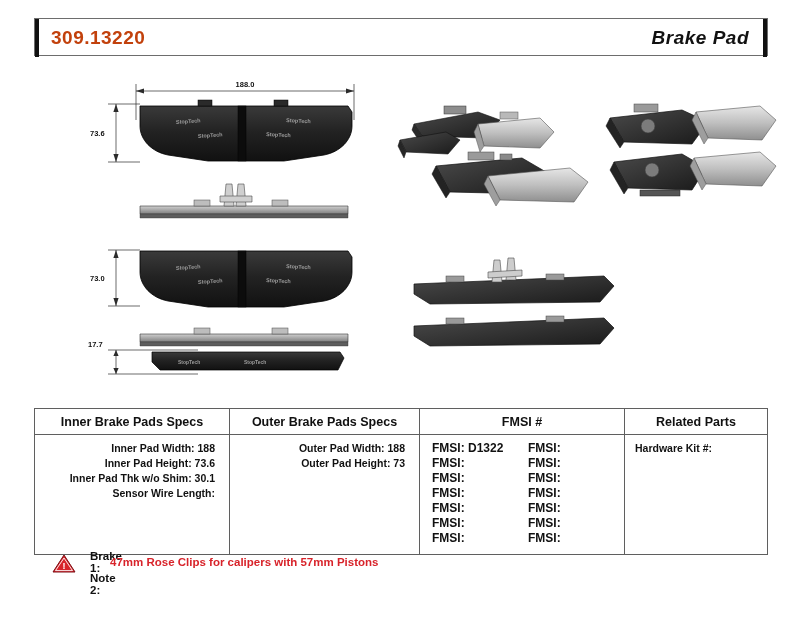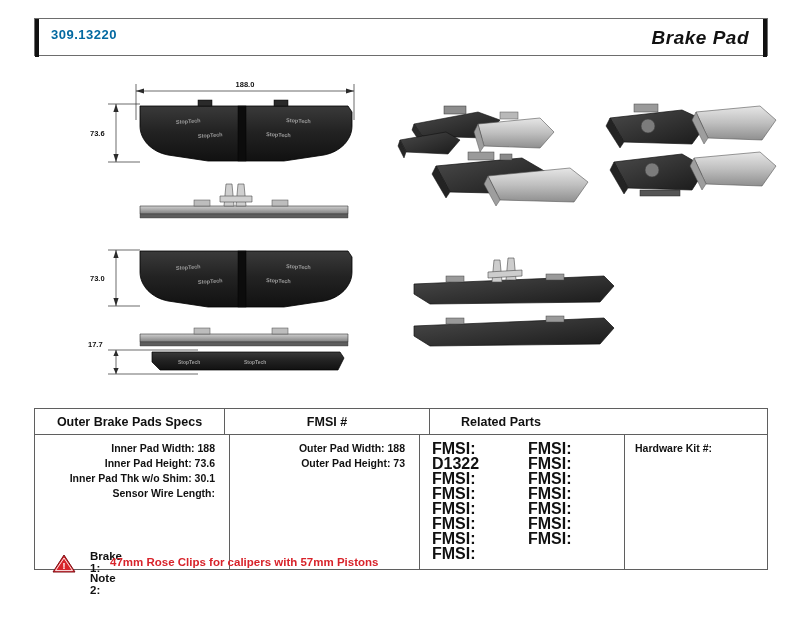--- a/index.html
+++ b/index.html
@@ -35,24 +35,24 @@
   }
   .header-bar-right {
     position: absolute;
     right: 0; top: 0;
     width: 4px; height: 38px;
     background: #111;
   }
   .part-number {
     position: absolute;
     left: 16px; top: 8px;
-    font-size: 13px;
+    font-size: 19px;
     font-weight: bold;
     letter-spacing: 0.5px;
-    color: #0369a1;
+    color: #c2410c;
   }
   .doc-type {
     position: absolute;
     right: 18px; top: 8px;
     font-size: 19px;
     font-weight: bold;
     letter-spacing: 0.5px;
     color: #111;
     font-style: italic;
   }
@@ -107,21 +107,21 @@
     font-size: 10.5px;
     font-weight: bold;
     text-align: right;
     padding-right: 8px;
     line-height: 15px;
     color: #111;
   }
   .fmsi-grid {
     display: flex;
     gap: 0;
-    font-size: 16px;
+    font-size: 12px;
     font-weight: bold;
     line-height: 15px;
     color: #111;
   }
   .fmsi-col { width: 50%; padding-left: 6px; }
   .related-line {
     font-size: 10.5px;
     font-weight: bold;
     line-height: 15px;
     color: #111;
@@ -344,20 +344,21 @@
       <g>
         <path d="M366 264 L556 256 L566 266 L552 282 L382 284 L366 274 Z" fill="url(#darkplate)" stroke="#111" stroke-width="0.7"></path>
         <rect x="398" y="256" width="18" height="6" fill="#9a9a9a" stroke="#444" stroke-width="0.5"></rect>
         <rect x="498" y="254" width="18" height="6" fill="#9a9a9a" stroke="#444" stroke-width="0.5"></rect>
       </g>
     </svg>
   </div>
 
   <div class="spec-table">
     <div class="spec-head">
+      <div class="col-inner">Inner Brake Pads Specs</div>
       <div class="col-outer">Outer Brake Pads Specs</div>
       <div class="col-fmsi">FMSI #</div>
       <div class="col-related">Related Parts</div>
     </div>
     <div class="spec-body">
 
       <div class="col-inner">
         <div class="kv-right nowrap">Inner Pad Width: 188</div>
         <div class="kv-right nowrap">Inner Pad Height: 73.6</div>
         <div class="kv-right nowrap">Inner Pad Thk w/o Shim: 30.1</div>

